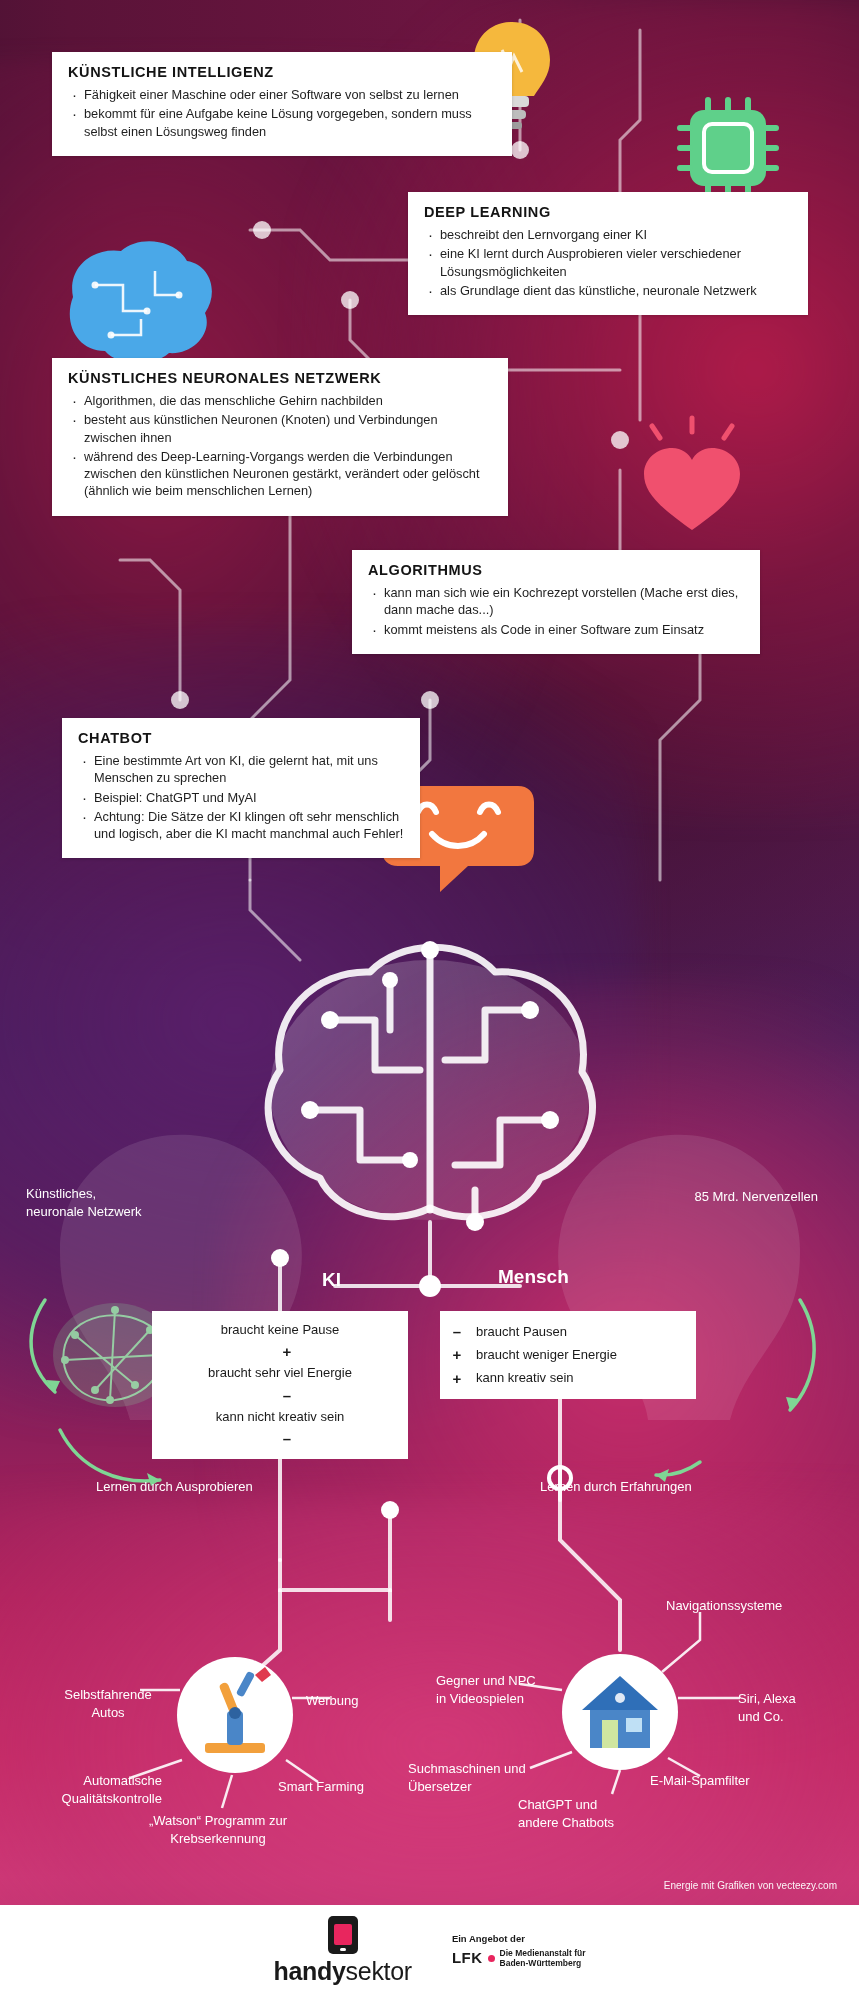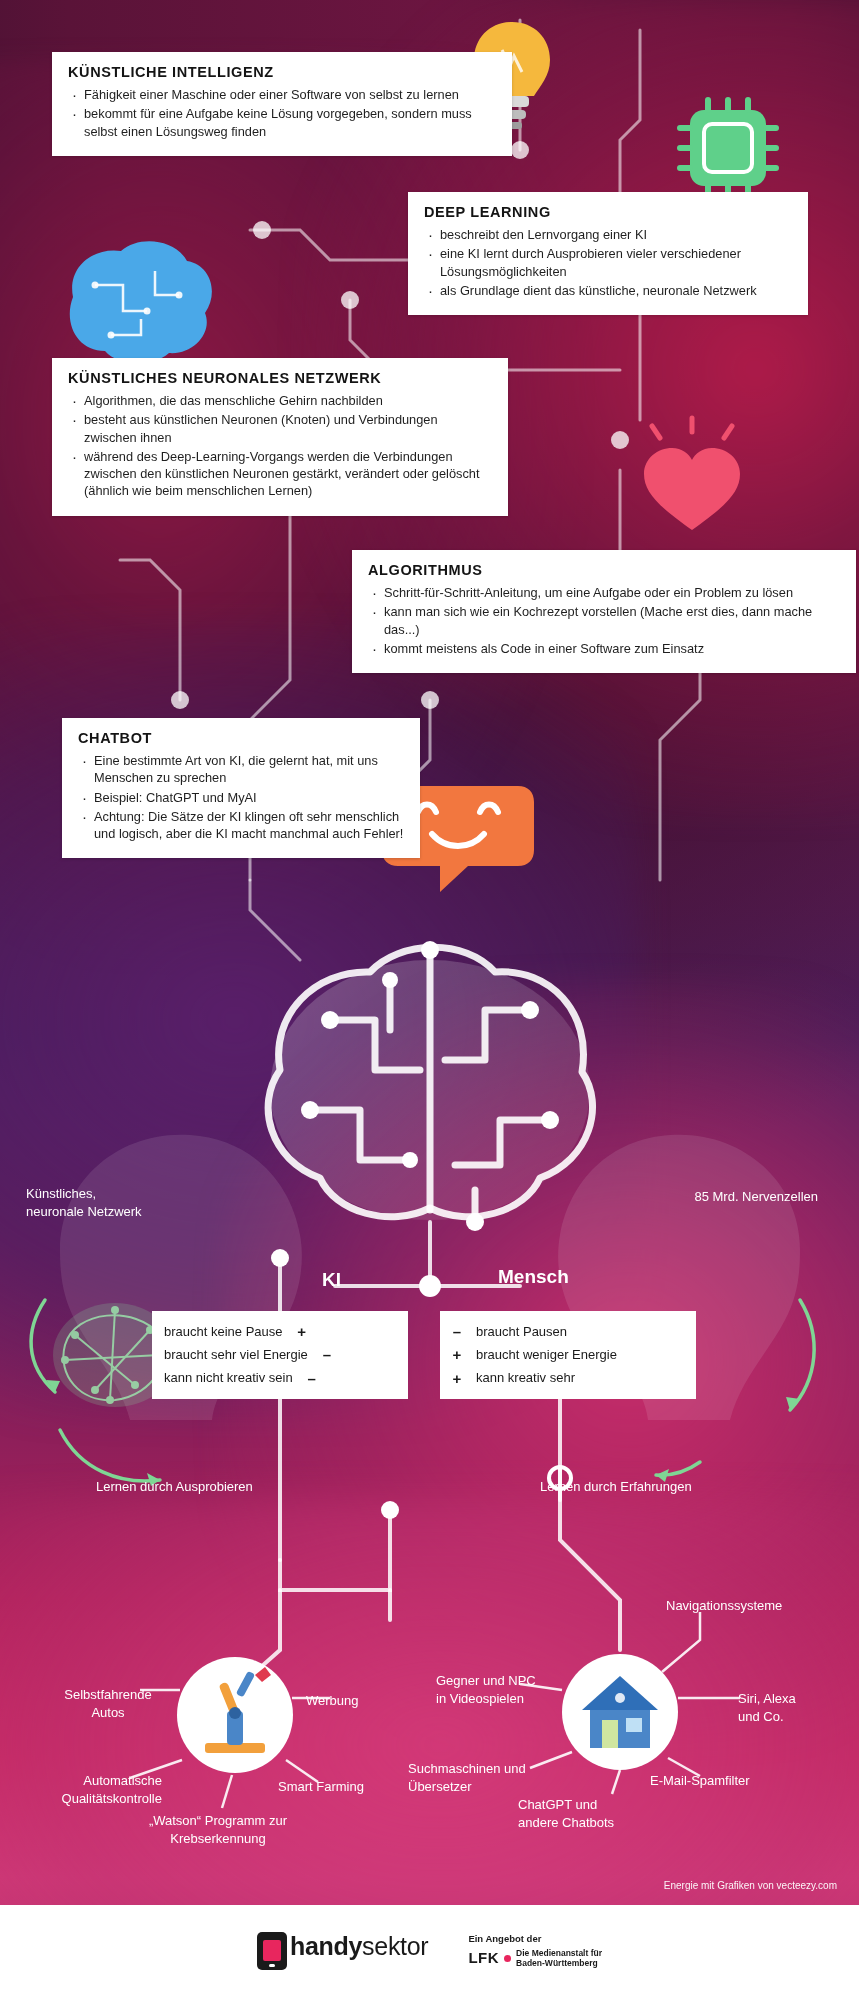--- a/index.html
+++ b/index.html
@@ -87,21 +87,21 @@
     content: "·";
     position: absolute;
     left: 4px; top: -1px;
     font-size: 15px;
     color: #1f1f1f;
   }
 
   #card-ki       { left: 52px;  top: 52px;  width: 460px; }
   #card-dl       { left: 408px; top: 192px; width: 400px; }
   #card-knn      { left: 52px;  top: 358px; width: 456px; }
-  #card-algo     { left: 352px; top: 550px; width: 504px; }
+  #card-algo     { left: 352px; top: 550px; width: 408px; }
   #card-chatbot  { left: 62px;  top: 718px; width: 358px; }
 
   
   .cmp-title {
     position: absolute;
     color: #ffffff;
     font-size: 19px;
     font-weight: bold;
   }
   #title-ki     { left: 322px; top: 1269px; }
@@ -114,21 +114,21 @@
   }
   #box-ki     { left: 152px; top: 1311px; width: 256px; }
   #box-mensch { left: 440px; top: 1311px; width: 256px; }
   .cmp-row {
     display: flex;
     align-items: center;
     font-size: 13px;
     color: #1a1a1a;
     line-height: 1.55;
   }
-  #box-ki .cmp-row { justify-content: flex-start; }
+  #box-ki .cmp-row { justify-content: flex-start; flex-direction: column; }
   #box-ki .cmp-sign { margin-left: 14px; width: 10px; text-align: center; }
   #box-mensch .cmp-sign { margin-right: 14px; width: 10px; text-align: center; }
   .cmp-sign { font-size: 15px; font-weight: bold; }
 
   
   .flabel {
     position: absolute;
     color: #ffffff;
     font-size: 13px;
     line-height: 1.35;
@@ -169,21 +169,21 @@
     background: #ffffff;
     display: flex;
     align-items: center;
     justify-content: center;
   }
   #footer-inner {
     display: flex;
     align-items: center;
     gap: 40px;
   }
-  .logo-wrap { display: flex; gap: 3px; }
+  .logo-wrap { display: flex; align-items: center; gap: 3px; flex-direction: column; }
   .logo-mark {
     width: 30px; height: 38px;
     border-radius: 5px;
     background: #1a1a1a;
     position: relative;
   }
   .logo-mark::after {
     content: "";
     position: absolute;
     left: 6px; top: 8px; right: 6px; bottom: 9px;
@@ -460,21 +460,20 @@
     <ul>
       <li>Algorithmen, die das menschliche Gehirn nachbilden</li>
       <li>besteht aus künstlichen Neuronen (Knoten) und Verbindungen zwischen ihnen</li>
       <li>während des Deep-Learning-Vorgangs werden die Verbindungen zwischen den künstlichen Neuronen gestärkt, verändert oder gelöscht (ähnlich wie beim menschlichen Lernen)</li>
     </ul>
   </div>
 
   <div class="card" id="card-algo">
     <h3>ALGORITHMUS</h3>
     <ul>
-      <li>Schritt-für-Schritt-Anleitung, um eine Aufgabe oder ein Problem zu lösen</li>
       <li>kann man sich wie ein Kochrezept vorstellen (Mache erst dies, dann mache das...)</li>
       <li>kommt meistens als Code in einer Software zum Einsatz</li>
     </ul>
   </div>
 
   <div class="card" id="card-chatbot">
     <h3>CHATBOT</h3>
     <ul>
       <li>Eine bestimmte Art von KI, die gelernt hat, mit uns Menschen zu sprechen</li>
       <li>Beispiel: ChatGPT und MyAI</li>
@@ -504,21 +503,21 @@
     <div class="cmp-row">
       <span class="cmp-sign">–</span>
       <span>braucht Pausen</span>
     </div>
     <div class="cmp-row">
       <span class="cmp-sign">+</span>
       <span>braucht weniger Energie</span>
     </div>
     <div class="cmp-row">
       <span class="cmp-sign">+</span>
-      <span>kann kreativ sehr</span>
+      <span>kann kreativ sein</span>
     </div>
   </div>
 
   <div class="flabel" id="lbl-knn" style="white-space: pre-line;">Künstliches,
 neuronale Netzwerk</div>
   <div class="flabel right" id="lbl-85mrd" style="white-space: pre-line;">85 Mrd. Nervenzellen</div>
   <div class="flabel" id="lbl-lernen-a" style="white-space: pre-line;">Lernen durch Ausprobieren</div>
   <div class="flabel" id="lbl-lernen-e" style="white-space: pre-line;">Lernen durch Erfahrungen</div>
 
   <div class="flabel" id="lbl-nav" style="white-space: pre-line;">Navigationssysteme</div>

